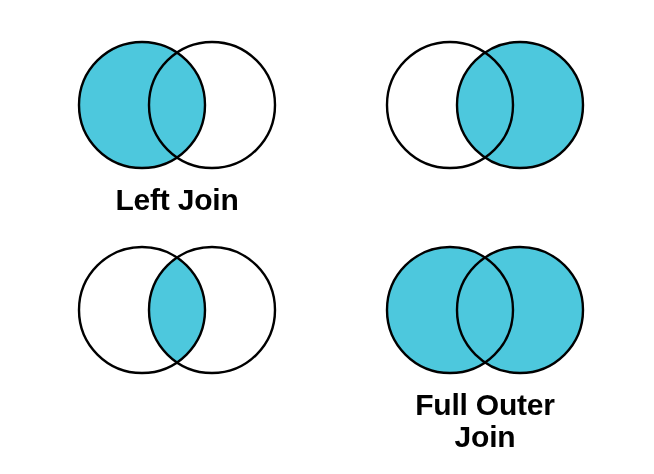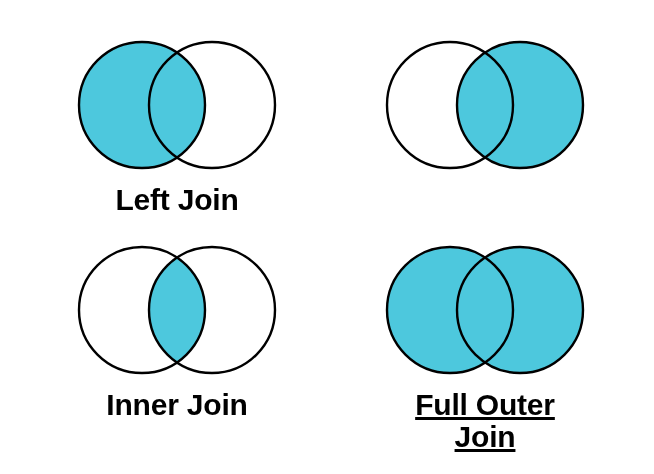--- a/index.html
+++ b/index.html
@@ -22,21 +22,21 @@
   .cell {
     position: absolute;
     width: 300px;
     display: flex;
     flex-direction: column;
     align-items: center;
   }
   .cell-left-join  { left: 27px;  top: 38px; }
   .cell-right-join { left: 335px; top: 38px; }
   .cell-inner-join { left: 27px;  top: 243px; }
-  .cell-full-join  { left: 335px; top: 243px; text-decoration: underline; }
+  .cell-full-join  { left: 335px; top: 243px; }
 
   .venn {
     display: block;
     width: 204px;
     height: 134px;
   }
   .venn-circle-outline {
     fill: none;
     stroke: #000000;
     stroke-width: 2.4;
@@ -96,23 +96,20 @@
         <clipPath id="clipL-inner">
             <circle cx="67" cy="67" r="63"></circle>
           </clipPath>
       </defs>
       <g clip-path="url(#clipL-inner)">
         <circle class="venn-fill" cx="137" cy="67" r="63" fill="#4DC8DD"></circle>
       </g>
       <circle class="venn-circle-outline" cx="67" cy="67" r="63" stroke="#000000"></circle>
       <circle class="venn-circle-outline" cx="137" cy="67" r="63" stroke="#000000"></circle>
     </svg>
-    <div class="caption-wrap">
-      <div class="caption" style="color: rgb(0, 0, 0);">Inner Join</div>
-    </div>
   </div>
 
   <div class="cell cell-full-join">
     <svg class="venn" viewBox="0 0 204 134">
       <circle class="venn-fill" cx="67" cy="67" r="63" fill="#4DC8DD"></circle>
       <circle class="venn-fill" cx="137" cy="67" r="63" fill="#4DC8DD"></circle>
       <circle class="venn-circle-outline" cx="67" cy="67" r="63" stroke="#000000"></circle>
       <circle class="venn-circle-outline" cx="137" cy="67" r="63" stroke="#000000"></circle>
     </svg>
     <div class="caption-wrap">

